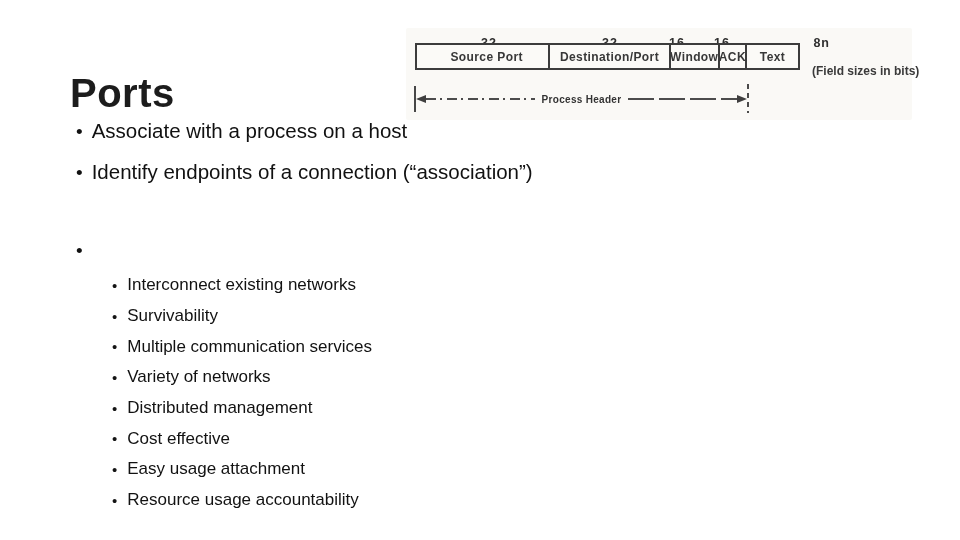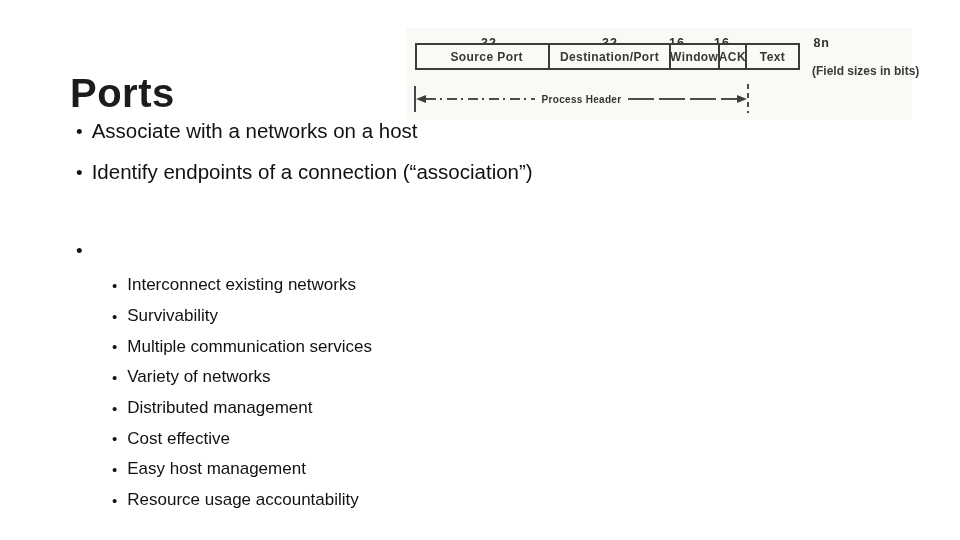--- a/index.html
+++ b/index.html
@@ -111,21 +111,21 @@
 </style>
 </head>
 <body>
 
 <div class="slide">
 
   <div class="title">Ports</div>
 
   <div class="b1 b1-assoc">
     <span class="dot1">•</span>
-    <span>Associate with a networks on a host</span>
+    <span>Associate with a process on a host</span>
   </div>
 
   <div class="b1 b1-ident">
     <span class="dot1">•</span>
     <span>Identify endpoints of a connection (“association”)</span>
   </div>
 
   <div class="b1 b1-goals">
     <span class="dot1">•</span>
   </div>
@@ -150,21 +150,21 @@
       <li>
         <span class="dot2">•</span>
         <span>Distributed management</span>
       </li>
       <li>
         <span class="dot2">•</span>
         <span>Cost effective</span>
       </li>
       <li>
         <span class="dot2">•</span>
-        <span>Easy host management</span>
+        <span>Easy usage attachment</span>
       </li>
       <li>
         <span class="dot2">•</span>
         <span>Resource usage accountability</span>
       </li>
     </ul>
 
   <div class="scanbg"></div>
   <div class="smudge"></div>
   <div id="bitnums">

